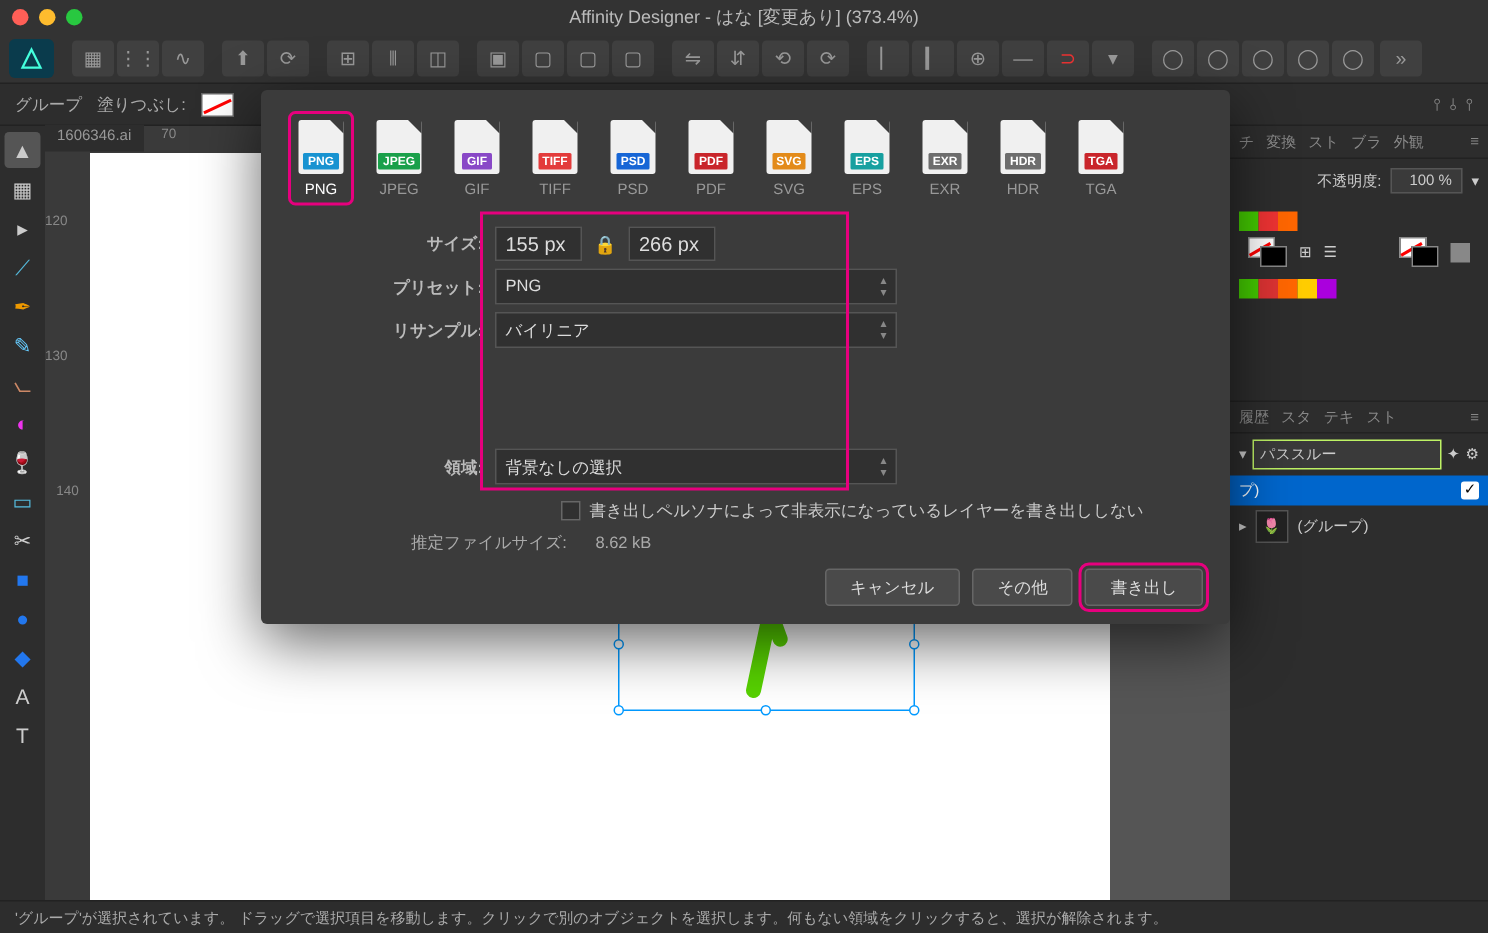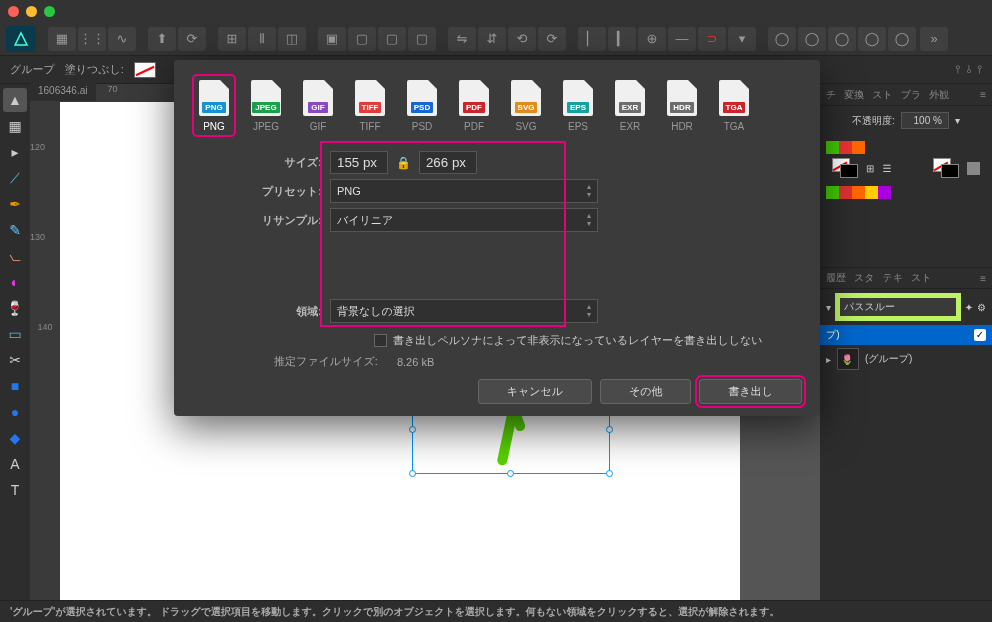--- a/index.html
+++ b/index.html
@@ -44,36 +44,36 @@
 .glyph .s2{position:absolute;width:10px;height:40px;background:#57d200;border-radius:5px;transform:rotate(-20deg);left:20px;top:0;}
 .selbox{position:absolute;top:284px;left:352px;width:198px;height:88px;border:1px solid #0099ff;}
 .selbox .h{position:absolute;width:7px;height:7px;background:#fff;border:1px solid #0099ff;border-radius:50%;}
 .selbox .h.tl{top:-4px;left:-4px}.selbox .h.tr{top:-4px;right:-4px}.selbox .h.bl{bottom:-4px;left:-4px}.selbox .h.br{bottom:-4px;right:-4px}
 .selbox .h.tm{top:-4px;left:calc(50% - 4px)}.selbox .h.bm{bottom:-4px;left:calc(50% - 4px)}
 .selbox .h.ml{top:calc(50% - 4px);left:-4px}.selbox .h.mr{top:calc(50% - 4px);right:-4px}
 
 
 .rightcol { width:172px; background:#2d2d2d; display:flex; flex-direction:column; font-size:10px;}
 .rtabs { height:22px; display:flex; align-items:center; gap:8px; padding:0 6px; color:#888; border-bottom:1px solid #222;}
-.opacityrow{padding:6px;display:flex;justify-content:center;align-items:center;gap:6px;}
+.opacityrow{padding:6px;display:flex;justify-content:flex-end;align-items:center;gap:6px;}
 .opacityrow .val{background:#3a3a3a;border:1px solid #555;padding:2px 6px;width:48px;text-align:right;}
 .swatches{padding:6px;}
 .swrow{display:flex;gap:0;margin-bottom:2px;}
 .sw{width:13px;height:13px;}
 .layerhdr{height:22px;display:flex;align-items:center;gap:8px;padding:0 6px;color:#888;border-top:1px solid #222;border-bottom:1px solid #222;}
 .blendrow{padding:4px 6px;display:flex;align-items:center;gap:4px;}
-.blendrow .sel{flex:1;background:#3a3a3a;border:5px solid #bef264;padding:2px 4px;}
+.blendrow .sel{flex:1;background:#3a3a3a;border:1px solid #bef264;padding:2px 4px;}
 .layerlist{}
 .layer{display:flex;align-items:center;padding:3px 6px;gap:6px;}
 .layer.selgrp{background:#0066cc;color:#fff;}
 .layer .thumb{width:22px;height:22px;background:#222;border:1px solid #555;display:flex;align-items:center;justify-content:center;font-size:10px;}
 .layer .chk{width:12px;height:12px;background:#fff;border-radius:2px;color:#000;text-align:center;font-size:10px;line-height:12px;}
 
 
-.status{position:absolute;bottom:0;left:0;right:0;height:22px;background:#2d2d2d;color:#aaa;font-size:10px;display:flex;align-items:center;padding:0 10px;border-top:1px solid #222;font-weight:bold;}
+.status{position:absolute;bottom:0;left:0;right:0;height:22px;background:#2d2d2d;color:#aaa;font-size:10px;display:flex;align-items:center;padding:0 10px;border-top:1px solid #222;}
 
 
 .dialog { position:absolute; top:60px; left:174px; width:646px; height:356px; background:#3b3b3b; box-shadow:0 12px 40px rgba(0,0,0,.6); border-radius:4px; color:#ccc; font-size:11px; }
 .formats { display:flex; gap:12px; padding:16px 20px 12px; }
 .fmt { display:flex; flex-direction:column; align-items:center; gap:5px; padding:4px 5px 3px; border-radius:3px; cursor:pointer;}
 .fmt.sel{outline:2px solid #e6007e;}
 .fmt .ico{width:30px;height:36px;background:#f0f0f0;border-radius:2px;position:relative;font-weight:bold;font-size:8px;color:#fff;display:flex;align-items:flex-end;justify-content:center;}
 .fmt .ico:before{content:"";position:absolute;top:0;right:0;border-style:solid;border-width:0 9px 9px 0;border-color:transparent #3b3b3b transparent transparent;}
 .fmt .ico .tag{padding:1px 3px;margin-bottom:3px;border-radius:1px;}
 .fmt .lbl{font-size:10px;color:#999;}
@@ -85,38 +85,39 @@
 .frow .flabel{width:108px;text-align:right;color:#bbb;font-weight:bold;}
 .frow .finput{background:#303030;border:1px solid #555;padding:3px 6px;color:#ddd;}
 .frow .finput.w{width:58px;}
 .frow .fsel{flex:1;max-width:268px;background:#303030;border:1px solid #555;padding:3px 6px;color:#ddd;display:flex;justify-content:space-between;align-items:center;}
 .frow .fsel .arr{color:#888;font-size:8px;line-height:8px;}
 .lock{color:#c7a354;font-size:12px;}
 .chkrow{display:flex;align-items:center;gap:6px;margin:10px 0 6px 160px;}
 .chkrow .cb{width:13px;height:13px;background:#303030;border:1px solid #666;}
 .estrow{margin-left:60px;color:#aaa;text-align:center;}
 .dlgbtns{position:absolute;right:18px;bottom:12px;display:flex;gap:8px;}
-.dlgbtns .btn{background:#4a4a4a;border:1px solid #666;padding:4px 28px;border-radius:3px;color:#ddd;font-size:11px;}
+.dlgbtns .btn{background:#4a4a4a;border:1px solid #666;padding:4px 16px;border-radius:3px;color:#ddd;font-size:11px;}
 .dlgbtns .btn.primary{outline:2px solid #e6007e;outline-offset:2px;}
 .r-swblock{display:flex;align-items:center;gap:8px;padding:2px 6px;}
 .r-bigsw{width:26px;height:20px;position:relative;}
 .r-bigsw .a{position:absolute;width:18px;height:14px;background:#fff;border:1px solid #888;top:0;left:0;}
 .r-bigsw .a:after{content:"";position:absolute;inset:0;border-top:2px solid red;transform:rotate(-30deg);top:50%;}
 .r-bigsw .b{position:absolute;width:18px;height:14px;background:#000;border:1px solid #888;bottom:0;right:0;}
 .bottom-icons{position:absolute;bottom:0;left:0;right:0;height:22px;display:flex;align-items:center;justify-content:flex-end;gap:8px;padding:0 8px;color:#999;border-top:1px solid #222;}
 </style>
 </head>
 <body>
 
 <div class="titlebar">
   <div class="traffic">
     <div class="dot r"></div>
     <div class="dot y"></div>
     <div class="dot g"></div>
   </div>
+  <div class="title">Affinity Designer - はな [変更あり] (373.4%)</div>
 </div>
 
 <div class="toolbar">
   <div class="logo">
     <svg viewBox="0 0 24 24">
         <path d="M4 20 L12 4 L20 20 Z" fill="none" stroke="#4fd" stroke-width="2"></path>
       </svg>
   </div>
   <div class="tsep"></div>
   <div class="grp">
@@ -410,21 +411,21 @@
           <span>背景なしの選択</span>
           <span class="arr">▴<br>▾</span>
         </div>
     </div>
     <div class="chkrow">
       <div class="cb"></div>
       <span>書き出しペルソナによって非表示になっているレイヤーを書き出ししない</span>
     </div>
     <div class="frow estrow">
       <span>推定ファイルサイズ:</span>&nbsp;
-      <span>8.26 kB</span>
+      <span>8.62 kB</span>
     </div>
   </div>
   <div class="dlgbtns">
     <div class="btn">キャンセル</div>
     <div class="btn">その他</div>
     <div class="btn primary">書き出し</div>
   </div>
 </div>
 
 <div class="status">

